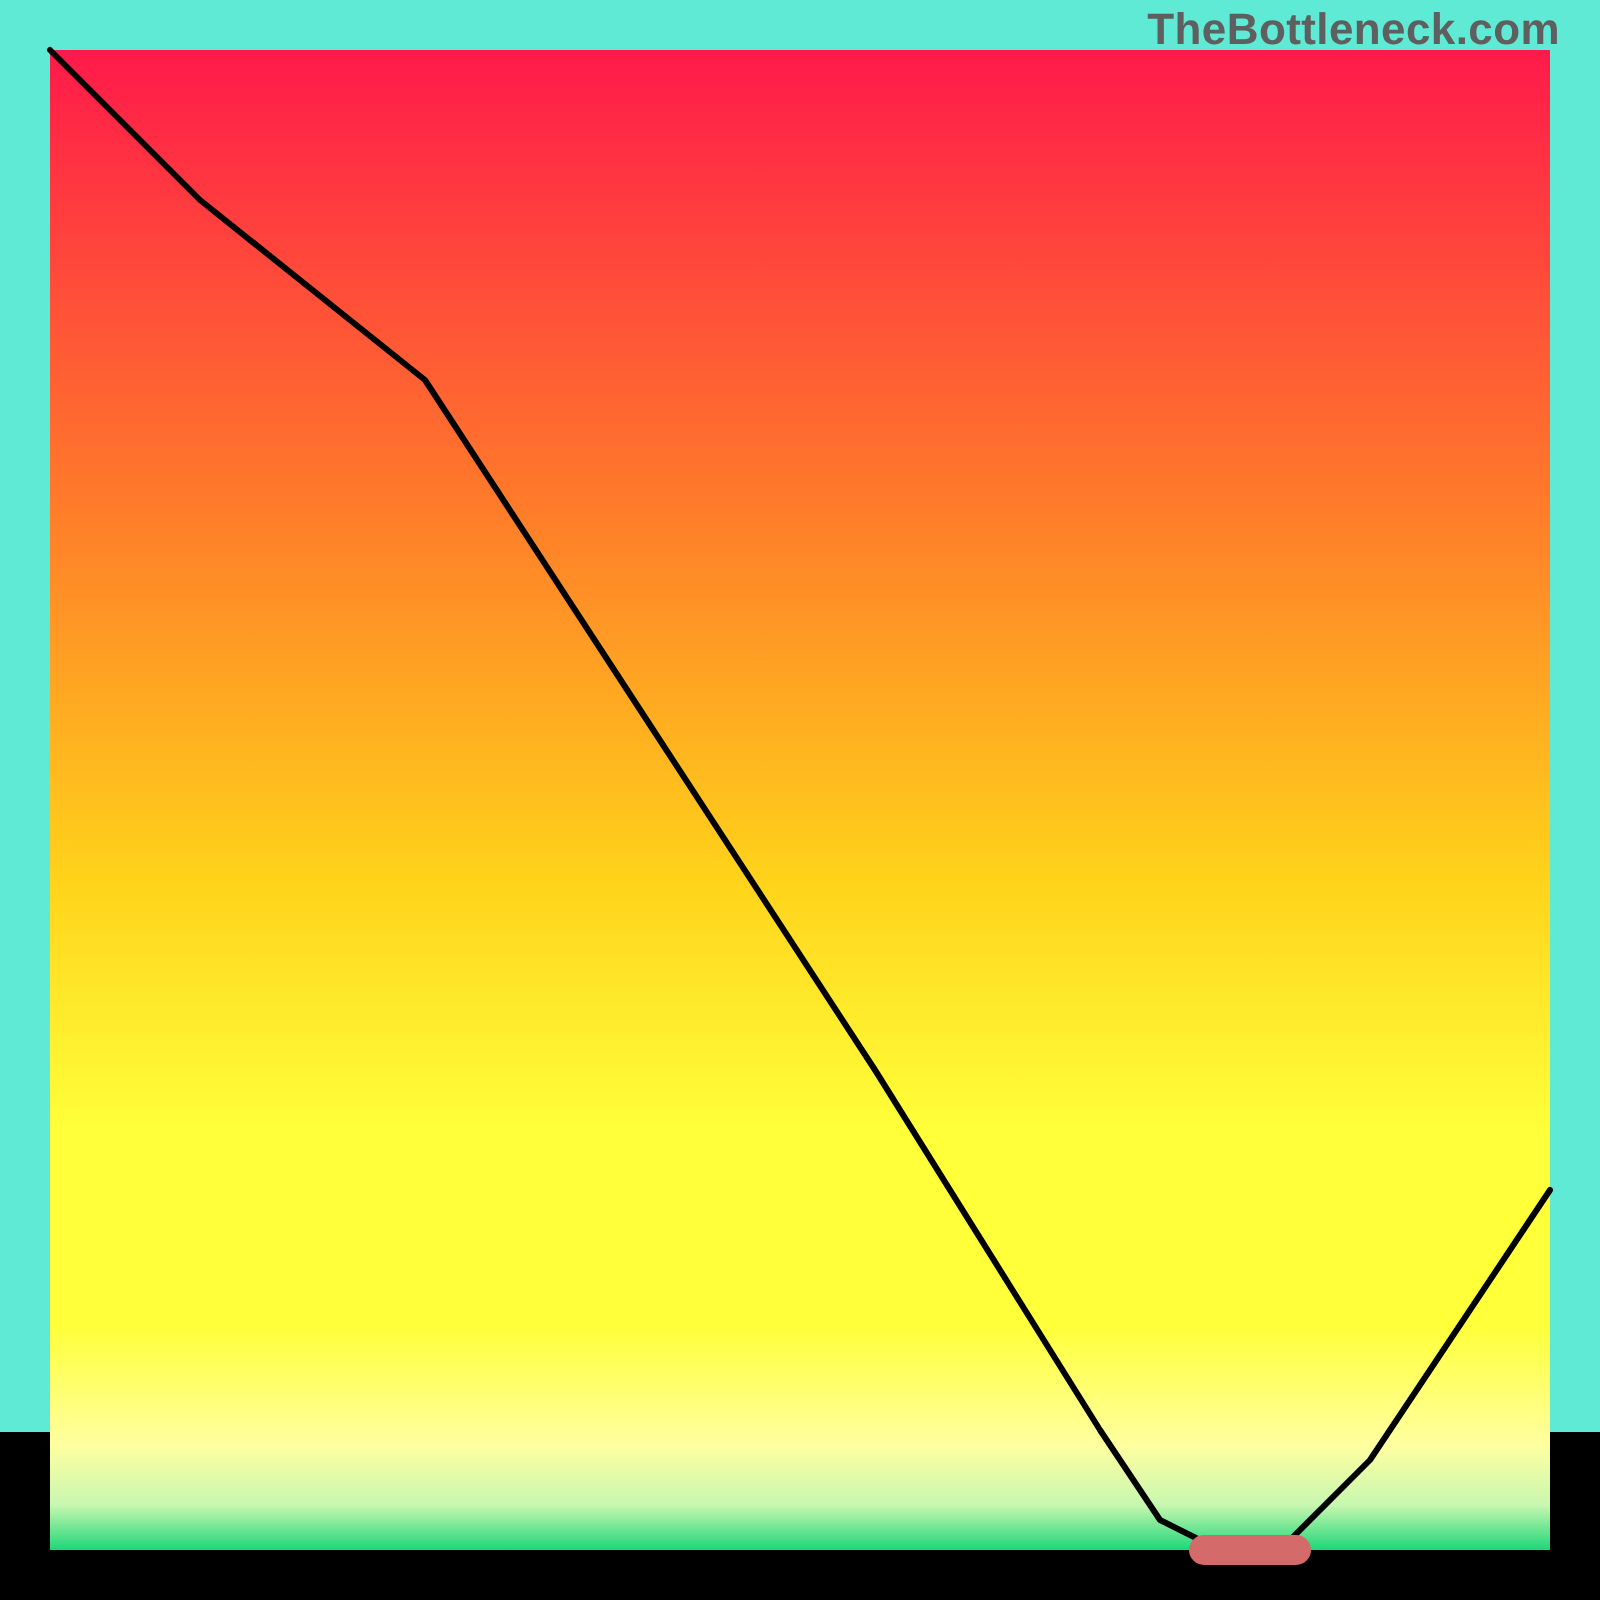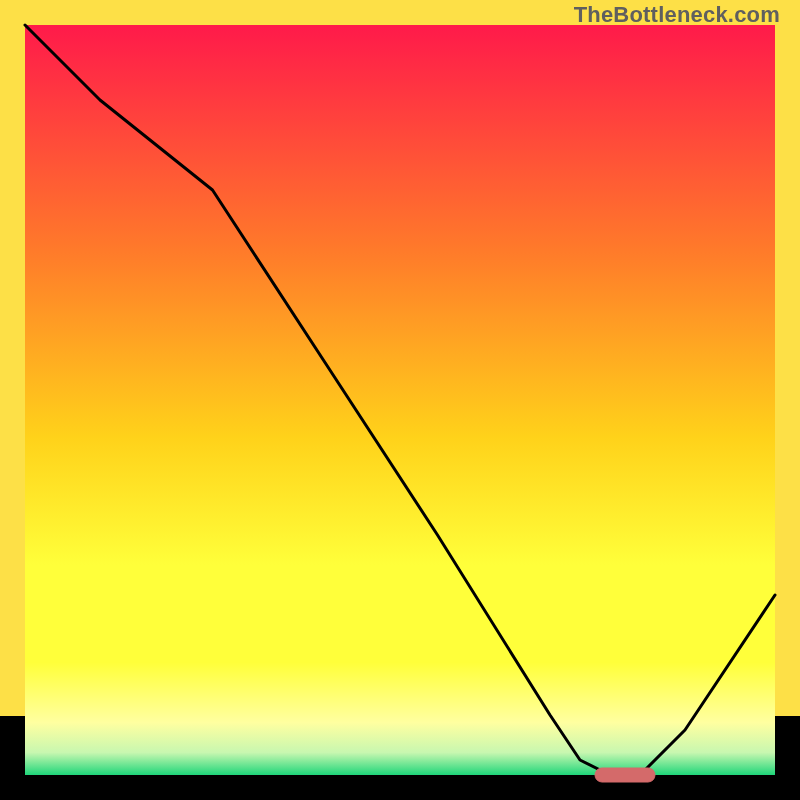--- a/index.html
+++ b/index.html
@@ -7,21 +7,21 @@
     padding: 0;
     width: 800px;
     height: 800px;
     background: #000;
     overflow: hidden;
   }
   .frame {
     position: relative;
     width: 800px;
     height: 716px;
-    background: #fde047;
+    background: #5eead4;
   }
   .watermark {
     position: absolute;
     top: 2px;
     right: 20px;
     font-family: Arial, Helvetica, sans-serif;
     font-size: 22px;
     font-weight: 600;
     color: #5f5f5f;
     letter-spacing: 0.2px;

